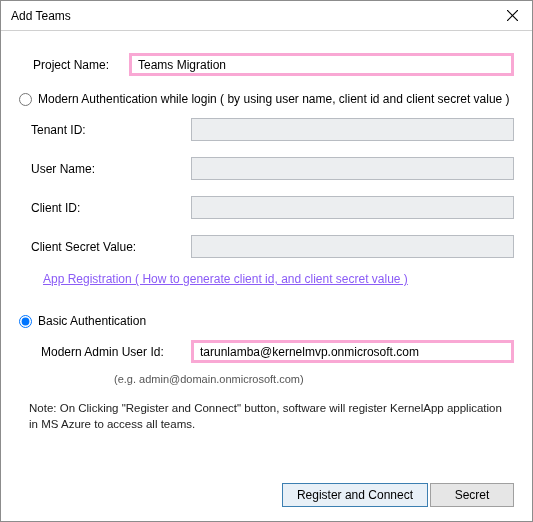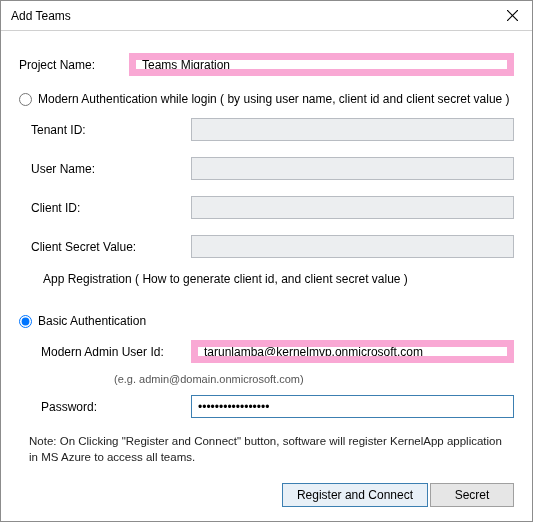--- a/index.html
+++ b/index.html
@@ -47,34 +47,35 @@
     flex-direction: column;
   }
   .row {
     display: flex;
     align-items: center;
     margin-bottom: 10px;
   }
   .label {
     width: 110px;
     padding-right: 6px;
+    text-align: center;
   }
   .label-wide {
     width: 160px;
     padding-right: 6px;
   }
   .label-indent {
     width: 160px;
     padding-left: 10px;
     padding-right: 6px;
   }
   .field {
     flex: 1;
     height: 23px;
-    border: 7px solid #f9a8d4;
+    border: 3px solid #f9a8d4;
     background: #fff;
     padding: 0 6px;
     font-size: 12px;
     font-family: inherit;
   }
   .field:disabled {
     background: #eceef0;
     border: 1px solid #b8bcc2;
     color: #666;
   }
@@ -88,21 +89,22 @@
     margin: 6px 0 12px 0;
   }
   input[type=radio] {
     margin: 0 6px 0 0;
     width: 13px; height: 13px;
   }
   .section-indent {
     padding-left: 12px;
   }
   .link {
-    color: #000000;
+    color: #8b5cf6;
+    text-decoration: underline;
     cursor: pointer;
     margin: 4px 0 10px 12px;
     display: inline-block;
   }
   .hint {
     color: #555;
     font-size: 11px;
     margin: 2px 0 10px 83px;
   }
   .note {
@@ -203,24 +205,20 @@
     </div>
 
     <div class="section-indent">
 
       <div class="row">
         <span class="label-indent">Modern Admin User Id:</span>
         <input class="field" type="text" value="tarunlamba@kernelmvp.onmicrosoft.com" style="">
       </div>
       <div class="hint">(e.g. admin@domain.onmicrosoft.com)</div>
 
-      <div class="row">
-        <span class="label-indent">Password:</span>
-        <input class="field active" type="text" value="•••••••••••••••••" style="">
-      </div>
     </div>
 
     <div class="note">Note: On Clicking "Register and Connect" button, software will register KernelApp application in MS Azure to access all teams.</div>
 
     <div class="button-row">
       <button class="btn primary">Register and Connect</button>
       <button class="btn">Secret</button>
     </div>
 
   </div>

